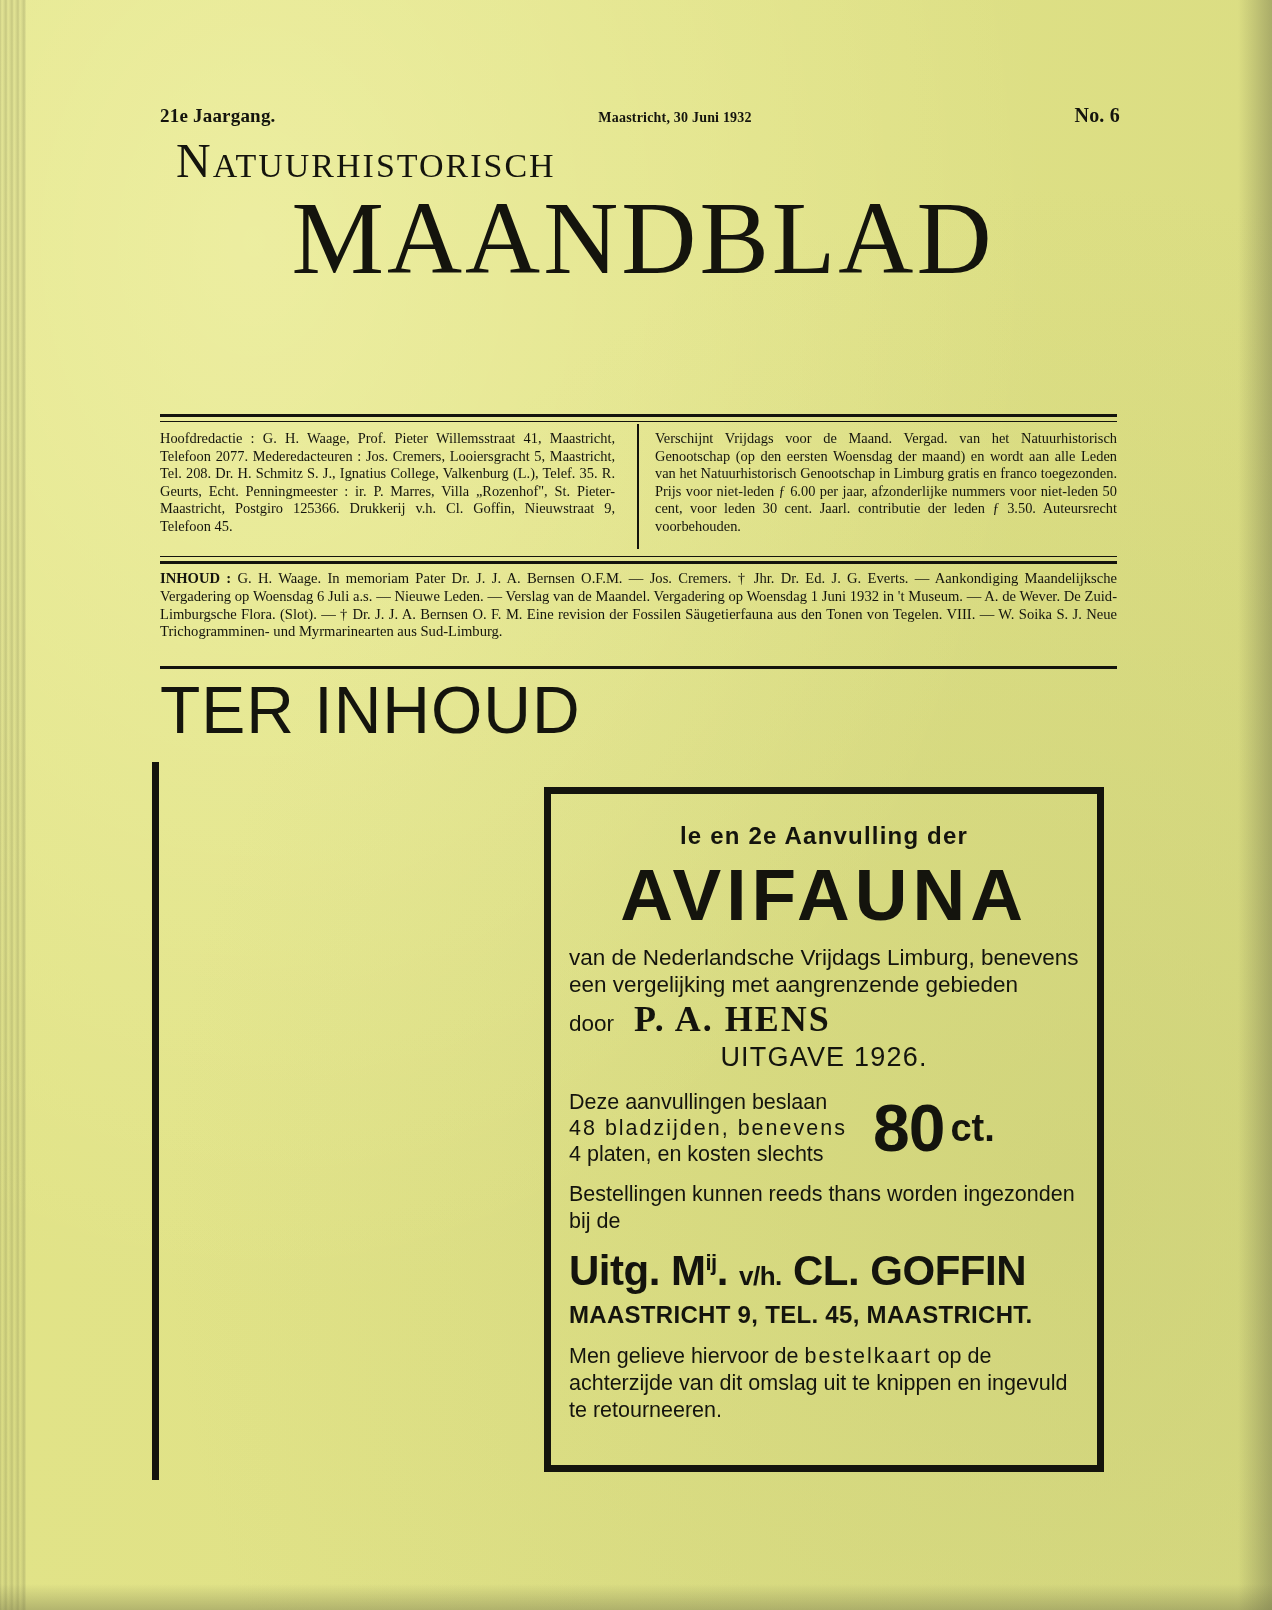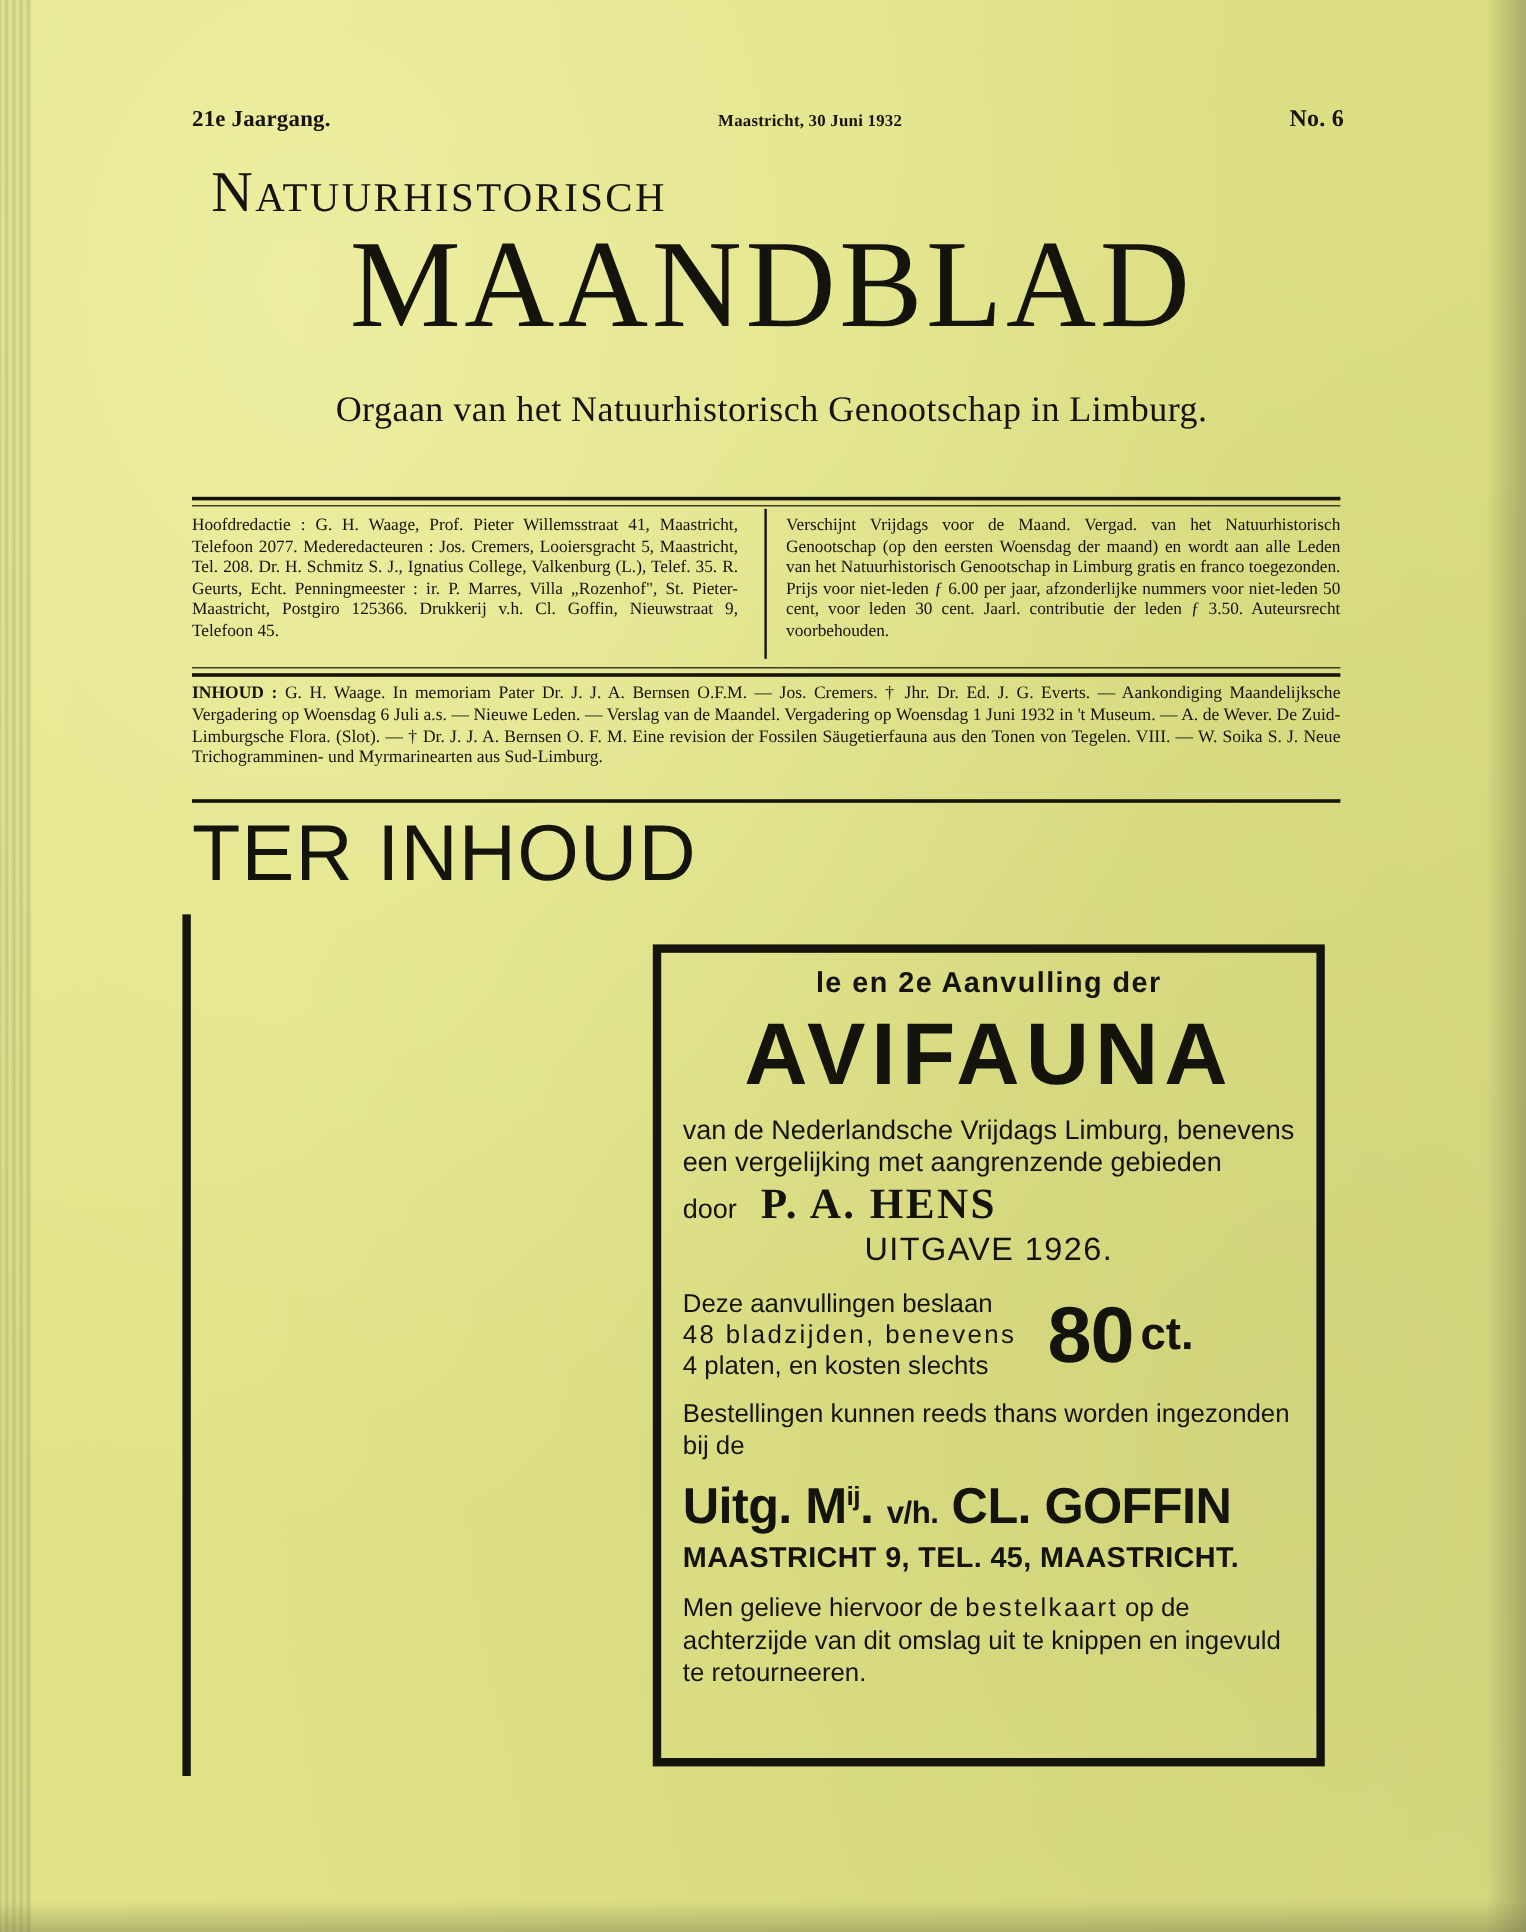--- a/index.html
+++ b/index.html
@@ -68,21 +68,21 @@
     width: 960px;
     display: flex;
     justify-content: space-between;
     align-items: baseline;
     font-weight: bold;
     font-size: 19px;
     letter-spacing: .2px;
   }
   .topline .vol { }
   .topline .date { font-size: 14px; }
-  .topline .no { font-size: 20px; }
+  .topline .no { font-size: 20px; margin-top: 16px; }
 
   .title-small {
     position: absolute;
     top: 133px;
     left: 176px;
     font-size: 38px;
     letter-spacing: 2px;
     font-variant: small-caps;
     text-transform: uppercase;
     font-weight: normal;
@@ -183,21 +183,21 @@
     background: #14140d;
   }
   .ad-box {
     position: absolute;
     left: 392px;
     top: 25px;
     width: 560px;
     height: 685px;
     border: 7px solid #14140d;
     box-sizing: border-box;
-    padding: 8px 18px 10px 18px;
+    padding: 24px 18px 10px 18px;
     font-family: "Liberation Sans", sans-serif;
   }
   .ad-kicker {
     text-align: center;
     font-size: 24px;
     font-weight: bold;
     letter-spacing: 1.2px;
     margin-top: 4px;
   }
   .ad-avifauna {
@@ -297,21 +297,20 @@
     <div class="topline">
       <span class="vol">21e Jaargang.</span>
       <span class="date">Maastricht, 30 Juni 1932</span>
       <span class="no">No. 6</span>
     </div>
 
     <div class="title-small">
       <span class="cap">N</span><span class="rest">atuurhistorisch</span>
     </div>
     <div class="title-big">MAANDBLAD</div>
-    <div class="subtitle">Orgaan van het Natuurhistorisch Genootschap in Limburg.</div>
 
     <div class="rule rule-thick" style="left:160px; top:414px; width:957px;"></div>
     <div class="rule rule-thin" style="left:160px; top:421px; width:957px;"></div>
 
     <div class="divider-v"></div>
 
     <div class="colophon-left">Hoofdredactie : G. H. Waage, Prof. Pieter Willemsstraat 41, Maastricht, Telefoon 2077. Mederedacteuren : Jos. Cremers, Looiersgracht 5, Maastricht, Tel. 208. Dr. H. Schmitz S. J., Ignatius College, Valkenburg (L.), Telef. 35. R. Geurts, Echt. Penningmeester : ir. P. Marres, Villa „Rozenhof", St. Pieter-Maastricht, Postgiro 125366. Drukkerij v.h. Cl. Goffin, Nieuwstraat 9, Telefoon 45.</div>
     <div class="colophon-right">Verschijnt Vrijdags voor de Maand. Vergad. van het Natuurhistorisch Genootschap (op den eersten Woensdag der maand) en wordt aan alle Leden van het Natuurhistorisch Genootschap in Limburg gratis en franco toegezonden. Prijs voor niet-leden ƒ 6.00 per jaar, afzonderlijke nummers voor niet-leden 50 cent, voor leden 30 cent. Jaarl. contributie der leden ƒ 3.50. Auteursrecht voorbehouden.</div>
 
     <div class="rule rule-thin" style="left:160px; top:556px; width:957px;"></div>

